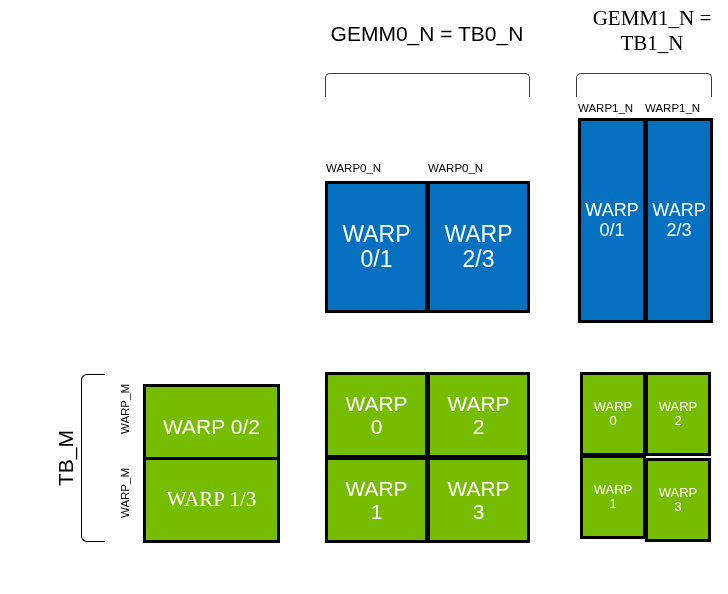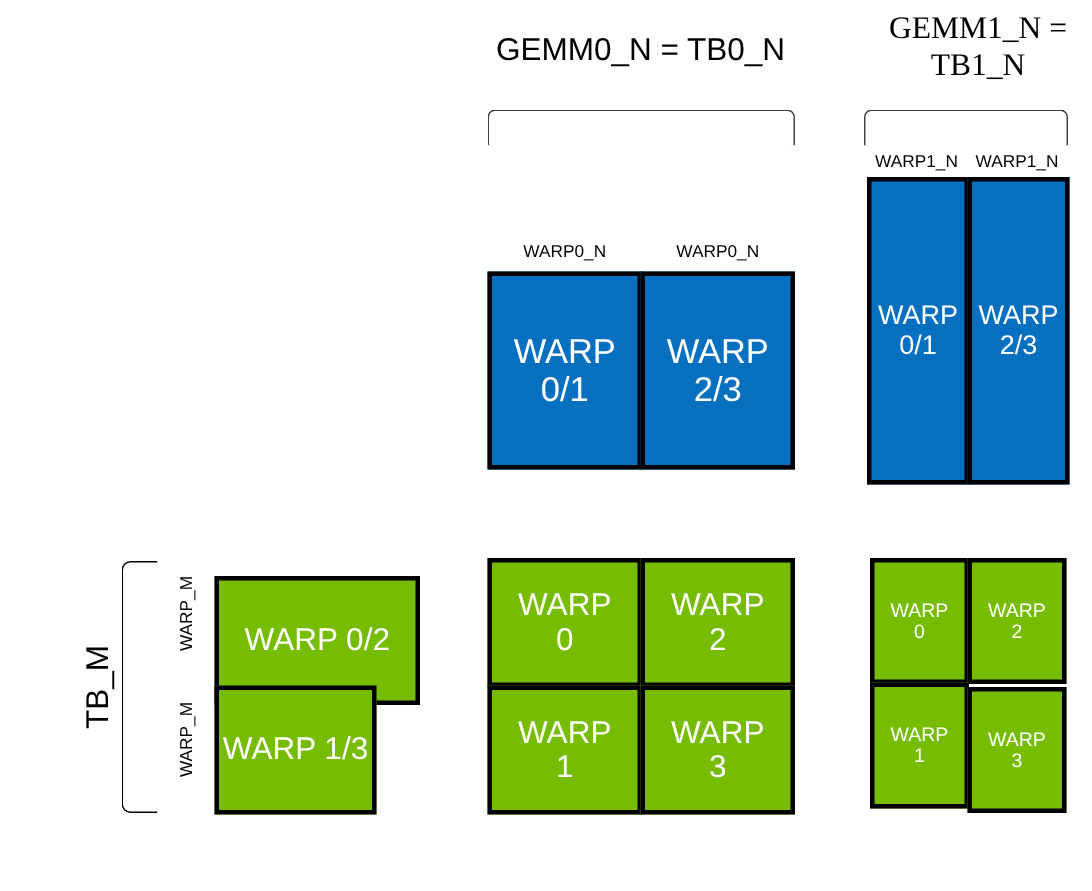--- a/index.html
+++ b/index.html
@@ -30,21 +30,20 @@
     line-height: 1.18;
     text-align: center;
     white-space: pre-line;
     font-family: "Liberation Sans", sans-serif;
   }
 
   
   .small-label {
     font-size: 11.5px;
     color: #000000;
-    text-align: center;
     font-family: "Liberation Sans", sans-serif;
     white-space: nowrap;
   }
   .vert-label {
     font-size: 11.5px;
     color: #000000;
     font-family: "Liberation Sans", sans-serif;
     white-space: nowrap;
     transform: rotate(-90deg);
     transform-origin: center center;
@@ -124,21 +123,21 @@
 2/3</div>
 
   <div class="abs big-vert-label" style="left:-4px; top:446px; width:90px; text-align:center;">TB_M</div>
 
   <div class="abs vbracket" style="left:56px; top:374px; width:24px; height:168px;"></div>
 
   <div class="abs vert-label" style="left:66px; top:403px; width:68px; text-align:center;">WARP_M</div>
   <div class="abs vert-label" style="left:66px; top:487px; width:68px; text-align:center;">WARP_M</div>
 
   <div class="abs cell green txt-lg" style="left:118px; top:384px; width:137px; height:86px;">WARP 0/2</div>
-  <div class="abs cell green txt-lg" style="left:118px; top:457px; width:108px; height:86px;">WARP 1/3</div>
+  <div class="abs cell green txt-lg" style="left:118px; top:457px; width:137px; height:86px;font-family:Liberation Serif, serif;">WARP 1/3</div>
 
   <div class="abs cell green txt-lg" style="left:300px; top:372px; width:103px; height:86px;">WARP
 0</div>
   <div class="abs cell green txt-lg" style="left:402px; top:372px; width:103px; height:86px;">WARP
 2</div>
   <div class="abs cell green txt-lg" style="left:300px; top:457px; width:103px; height:86px;">WARP
 1</div>
   <div class="abs cell green txt-lg" style="left:402px; top:457px; width:103px; height:86px;">WARP
 3</div>
 

